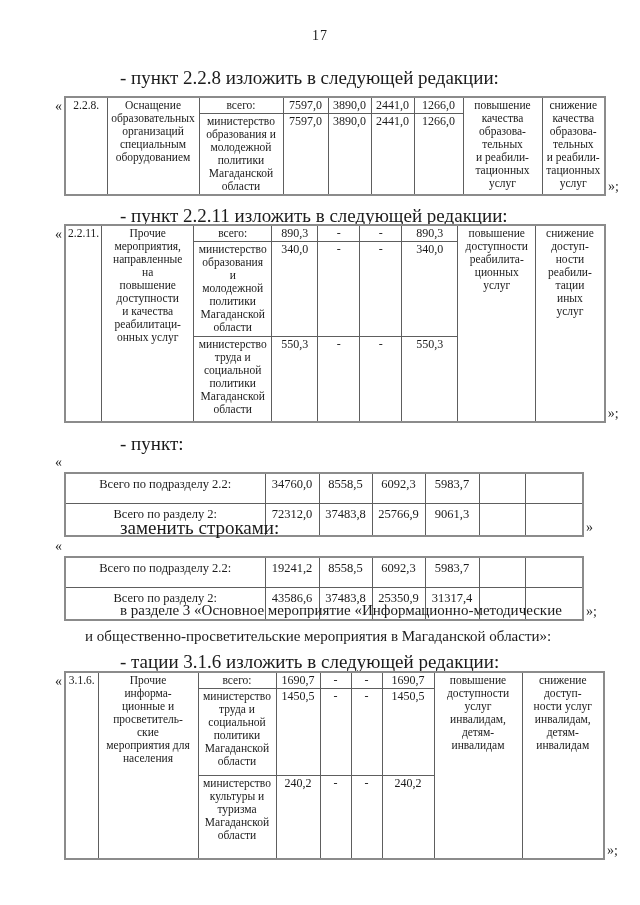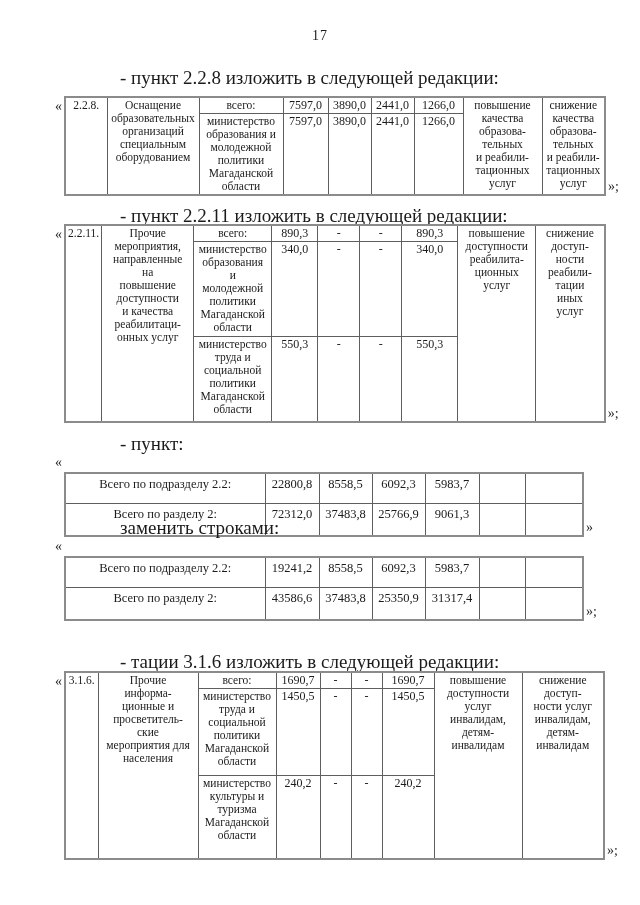--- a/index.html
+++ b/index.html
@@ -212,21 +212,21 @@
         <col style="width:54px">
         <col style="width:53px">
         <col style="width:53px">
       <col style="width:54px">
         <col style="width:46px">
         <col style="width:58px">
     </colgroup>
     <tbody>
         <tr>
       <td class="rrow1">Всего по подразделу 2.2:</td>
-      <td>22800,8</td>
+      <td>34760,0</td>
       <td>8558,5</td>
       <td>6092,3</td>
       <td>5983,7</td>
       <td></td>
       <td></td>
     </tr>
     <tr>
       <td class="rrow2">Всего по разделу 2:</td>
       <td>72312,0</td>
       <td>37483,8</td>
@@ -272,20 +272,22 @@
       <td>31317,4</td>
       <td></td>
       <td></td>
     </tr>
   </tbody>
     </table>
   <span class="q close">»;</span>
 </div>
 
 <div class="para" style="top:597px">
+  <div class="indent">в разделе 3 «Основное мероприятие «Информационно-методические</div>
+  <div>и общественно-просветительские мероприятия в Магаданской области»:</div>
 </div>
 
 <div class="heading" style="top:651px">- тации 3.1.6 изложить в следующей редакции:</div>
 
 <div class="twrap" style="top:671px">
   <span class="q open">«</span>
   <table class="ptable">
     <colgroup>
       <col style="width:33px">
         <col style="width:100px">

